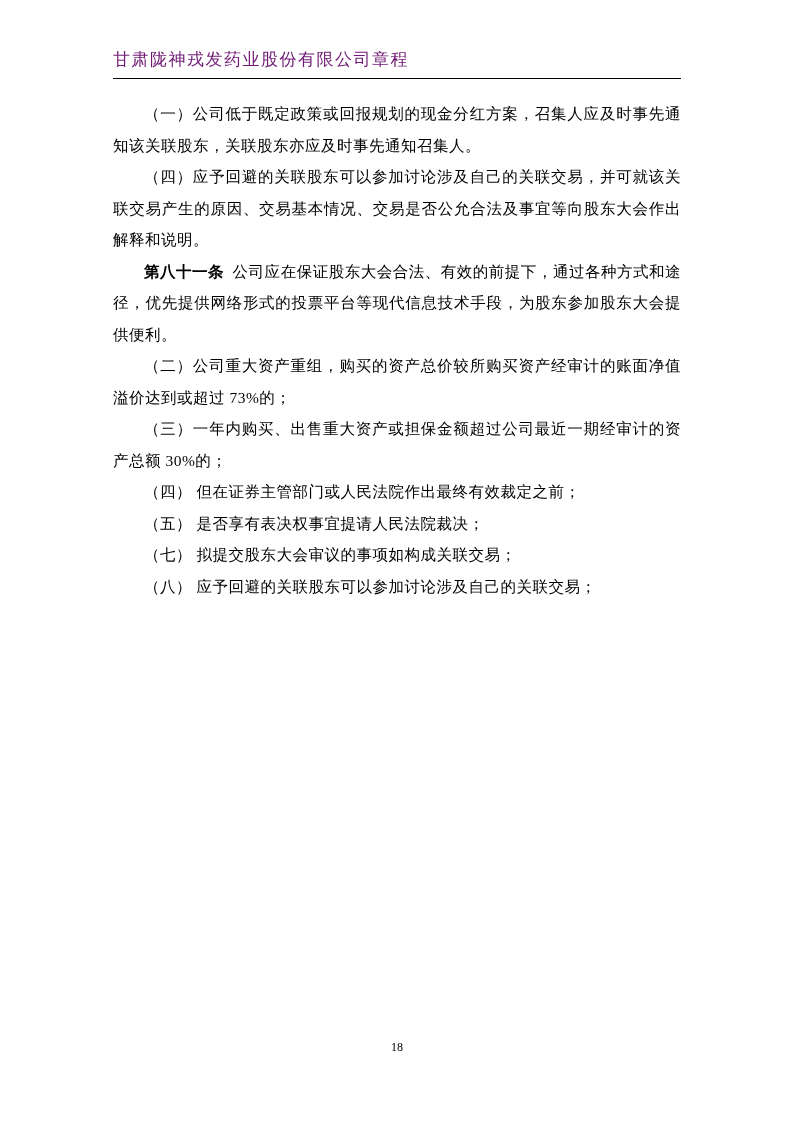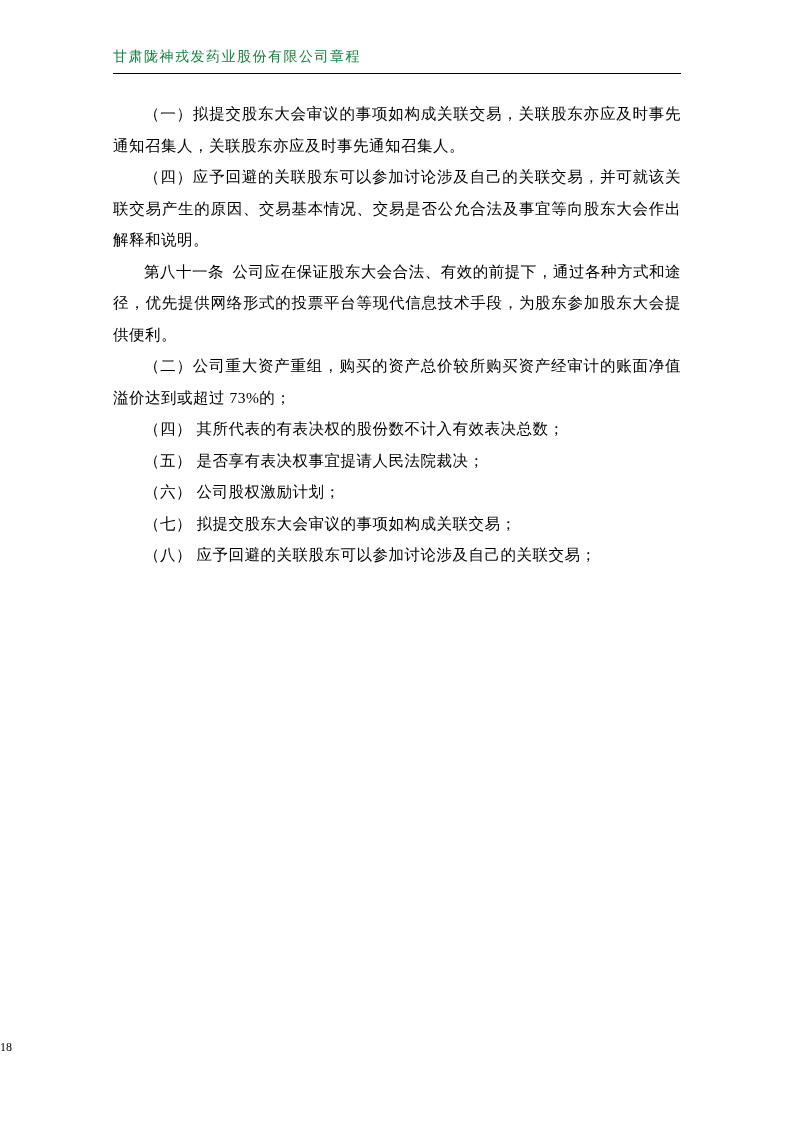--- a/index.html
+++ b/index.html
@@ -17,23 +17,23 @@
     position: absolute;
     inset: 0;
   }
   .header {
     position: absolute;
     left: 113px;
     right: 113px;
     top: 48px;
   }
   .header-title {
-    font-size: 14px;
+    font-size: 17px;
     letter-spacing: 1.5px;
-    color: #15803d;
+    color: #701a75;
   }
   .header-rule {
     margin-top: 7px;
     border-bottom: 1.5px solid #000;
     height: 0;
   }
   .body-text {
     position: absolute;
     left: 113px;
     right: 113px;
@@ -41,50 +41,50 @@
     font-size: 15.5px;
     line-height: 31.5px;
     text-align: justify;
     letter-spacing: 0.5px;
   }
   .body-text p {
     margin: 0;
     text-indent: 2em;
   }
   .bold-lead {
-    font-weight: normal;
+    font-weight: bold;
     margin-right: 0.55em;
     margin-top: 12px;
   }
   .page-number {
     position: absolute;
     left: 0;
     right: 0;
     top: 1040px;
-    text-align: left;
+    text-align: center;
     font-size: 12px;
   }
 </style>
 </head>
 <body>
 
 <div class="page">
 
   <div class="header">
     <div class="header-title">甘肃陇神戎发药业股份有限公司章程</div>
     <div class="header-rule"></div>
   </div>
 
   <div class="body-text">
-    <p>（一）拟提交股东大会审议的事项如构成关联交易，关联股东亦应及时事先通知召集人，关联股东亦应及时事先通知召集人。</p>
+    <p>（一）公司低于既定政策或回报规划的现金分红方案，召集人应及时事先通知该关联股东，关联股东亦应及时事先通知召集人。</p>
     <p>（四）应予回避的关联股东可以参加讨论涉及自己的关联交易，并可就该关联交易产生的原因、交易基本情况、交易是否公允合法及事宜等向股东大会作出解释和说明。</p>
     <p><span class="bold-lead">第八十一条</span><span>公司应在保证股东大会合法、有效的前提下，通过各种方式和途径，优先提供网络形式的投票平台等现代信息技术手段，为股东参加股东大会提供便利。</span></p>
     <p>（二）公司重大资产重组，购买的资产总价较所购买资产经审计的账面净值溢价达到或超过 73%的；</p>
-    <p>（四） 其所代表的有表决权的股份数不计入有效表决总数；</p>
+    <p>（三）一年内购买、出售重大资产或担保金额超过公司最近一期经审计的资产总额 30%的；</p>
+    <p>（四） 但在证券主管部门或人民法院作出最终有效裁定之前；</p>
     <p>（五） 是否享有表决权事宜提请人民法院裁决；</p>
-    <p>（六） 公司股权激励计划；</p>
     <p>（七） 拟提交股东大会审议的事项如构成关联交易；</p>
     <p>（八） 应予回避的关联股东可以参加讨论涉及自己的关联交易；</p>
   </div>
 
   <div class="page-number">18</div>
 
 </div>
 
 </body></html>

